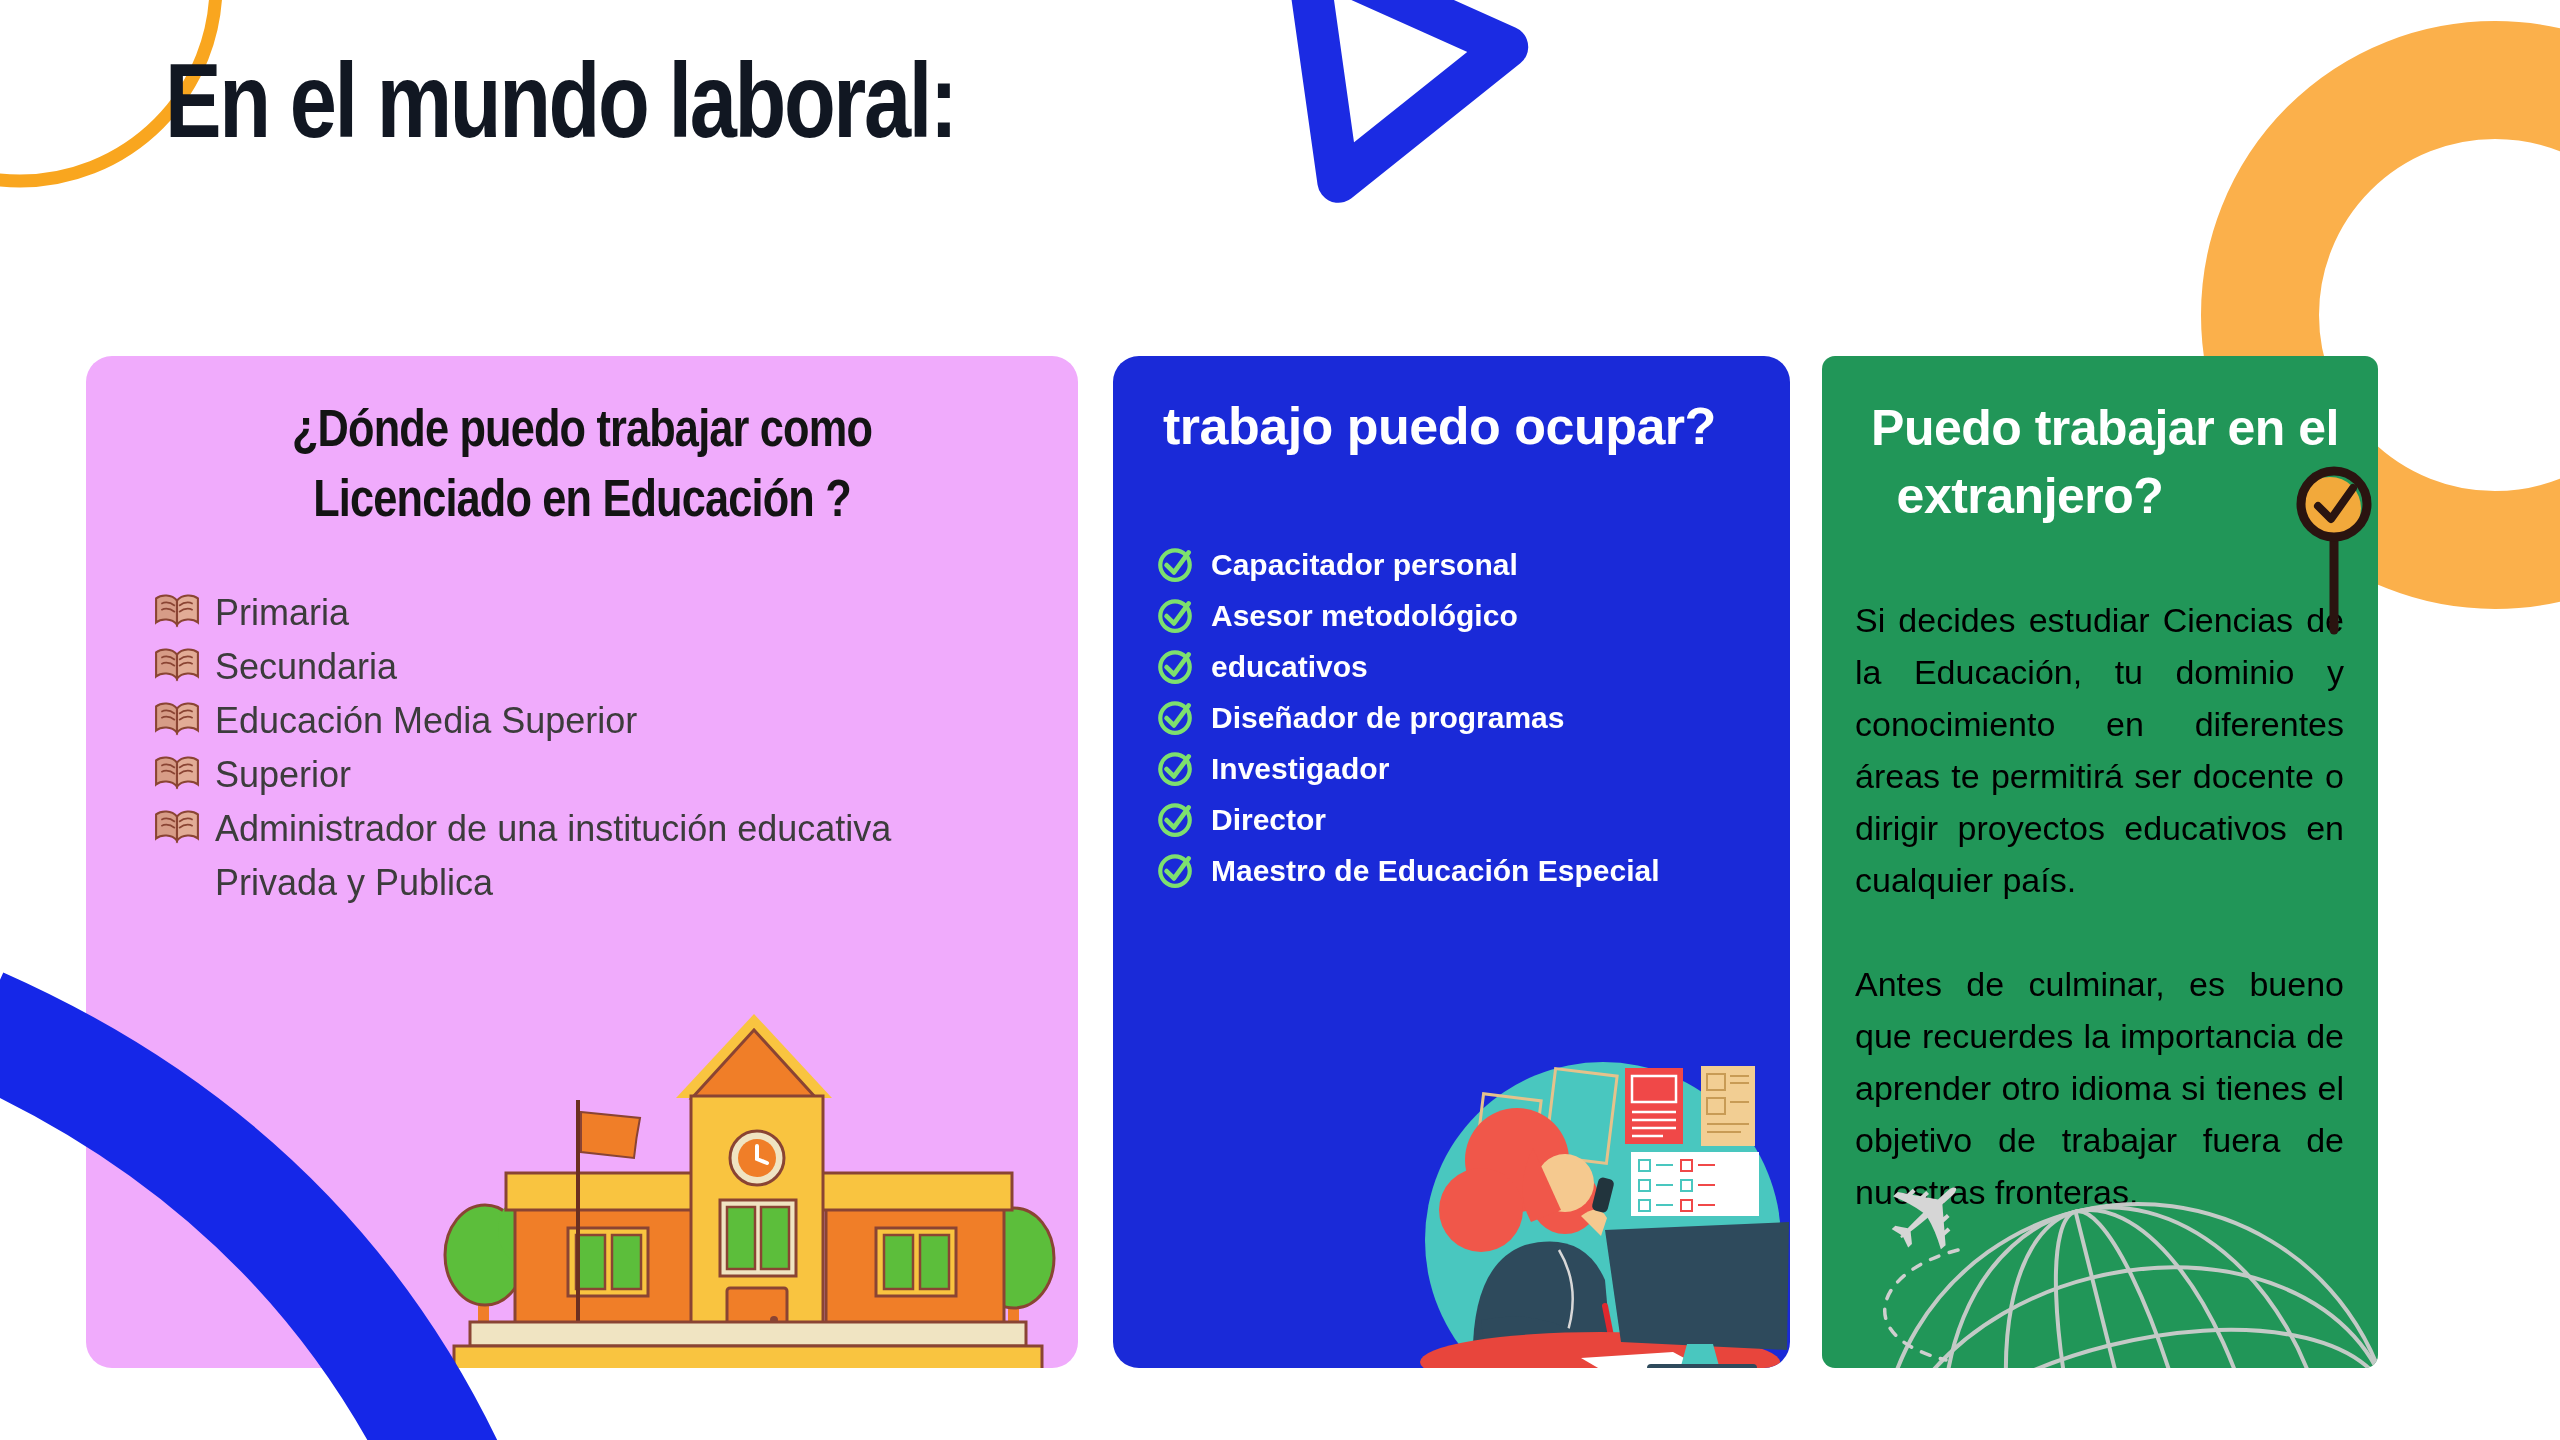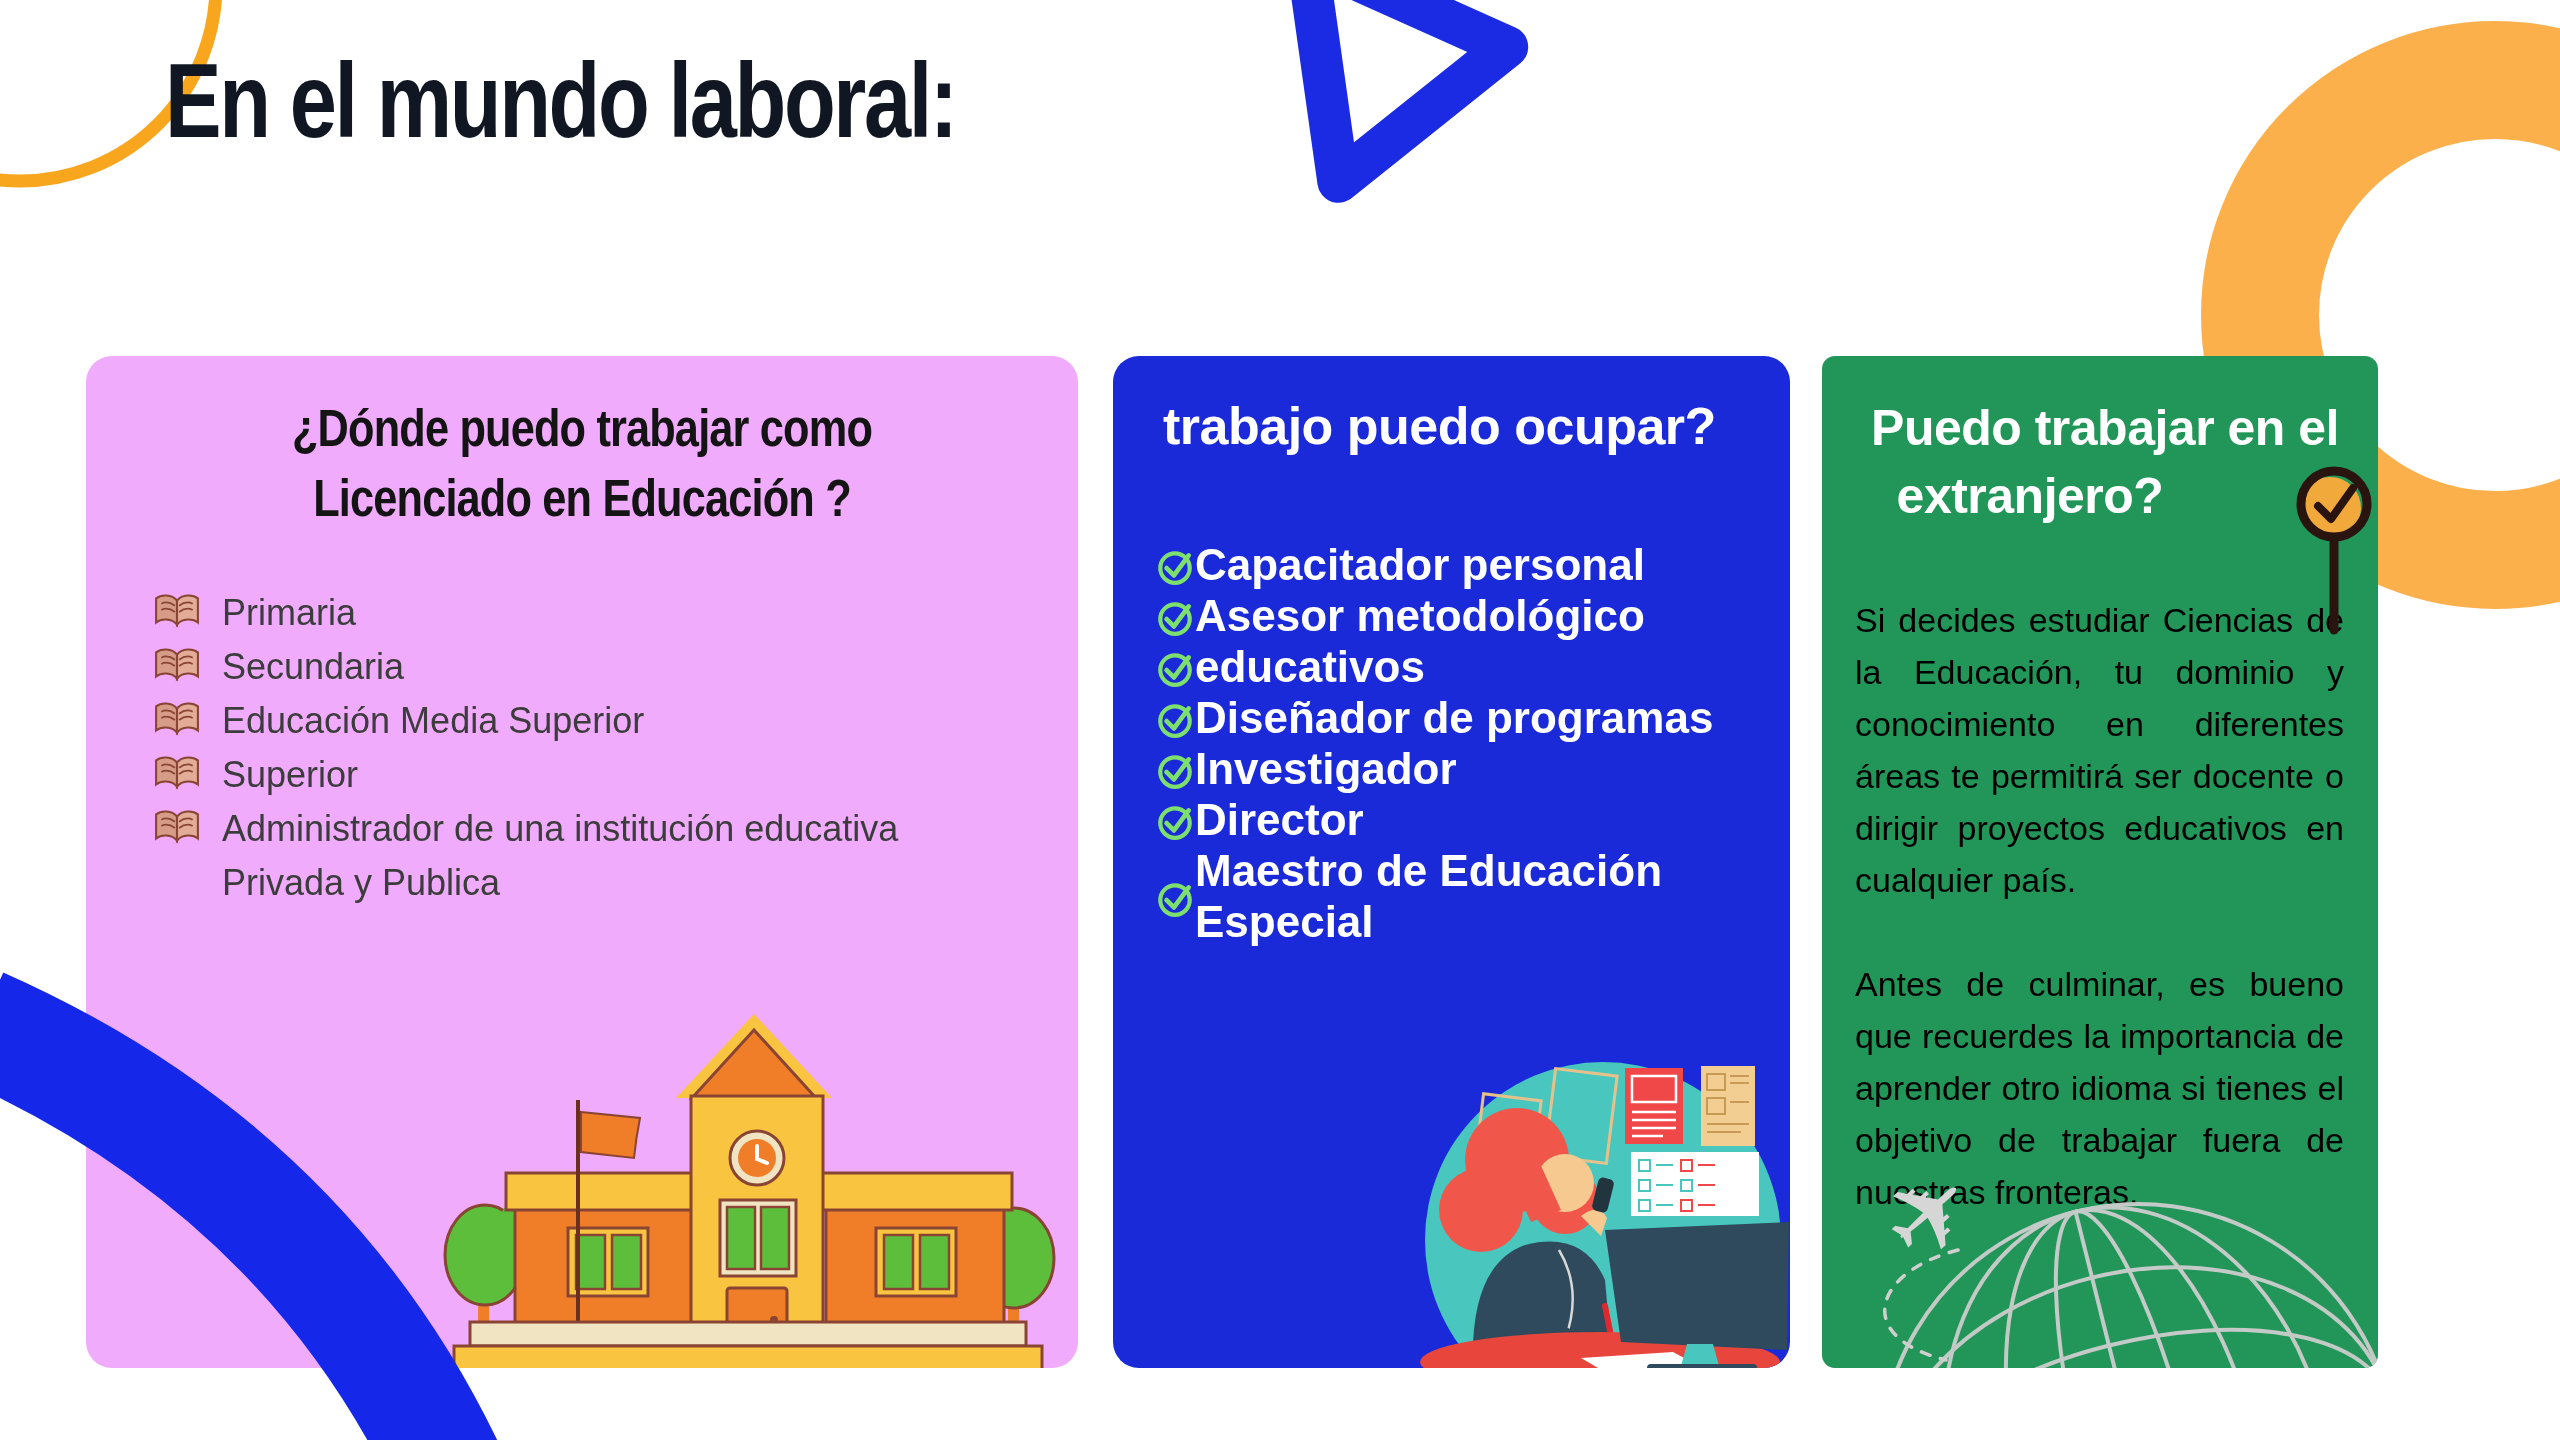--- a/index.html
+++ b/index.html
@@ -23,34 +23,34 @@
   .card-blue{left:1113px;width:677px;background:#1A2AD8;}
   .card-green{left:1822px;width:556px;background:#219658;border-radius:13px;}
 
   
   .orange-title{
     margin-top:38px;text-align:center;font-weight:bold;color:#141414;
     font-size:51px;line-height:70px;letter-spacing:-1px;
     transform:scaleX(0.85);transform-origin:center top;
   }
   .donde-list{list-style:none;margin:52px 0 0 68px;padding:0;}
-  .donde-list .row{display:flex;align-items:flex-start;gap:22px;
+  .donde-list .row{display:flex;align-items:flex-start;gap:15px;
     font-size:36px;line-height:54px;color:#3C3C3C;}
   .li-icon{flex:0 0 46px;margin-top:7px;}
   .row.no-icon .li-icon{visibility:hidden;}
   .school-illo{position:absolute;left:342px;bottom:-4px;width:640px;height:360px;}
 
   
   .blue-title{
     padding:36px 30px 0 50px;color:#ffffff;font-weight:bold;
     font-size:52px;line-height:69px;letter-spacing:-0.5px;
   }
   .puestos-list{list-style:none;margin:78px 0 0 42px;padding:0;}
-  .puestos-list .row{display:flex;align-items:center;
-    font-size:44px;line-height:51px;color:#ffffff;font-weight:bold;}
+  .puestos-list .row{display:flex;align-items:flex-start;gap:16px;
+    font-size:30px;line-height:51px;color:#ffffff;font-weight:bold;}
   .puestos-list .li-icon{flex:0 0 40px;margin-top:5px;}
   .woman-illo{position:absolute;left:0;bottom:-2px;width:677px;height:330px;}
 
   
   .green-title{
     padding:38px 16px 0 26px;color:#ffffff;font-weight:bold;text-align:center;
     font-size:50px;line-height:68px;letter-spacing:-0.5px;
   }
   .green-title .gt2{margin-right:150px;}
   .paddles{position:absolute;left:468px;top:92px;display:flex;gap:6px;}

